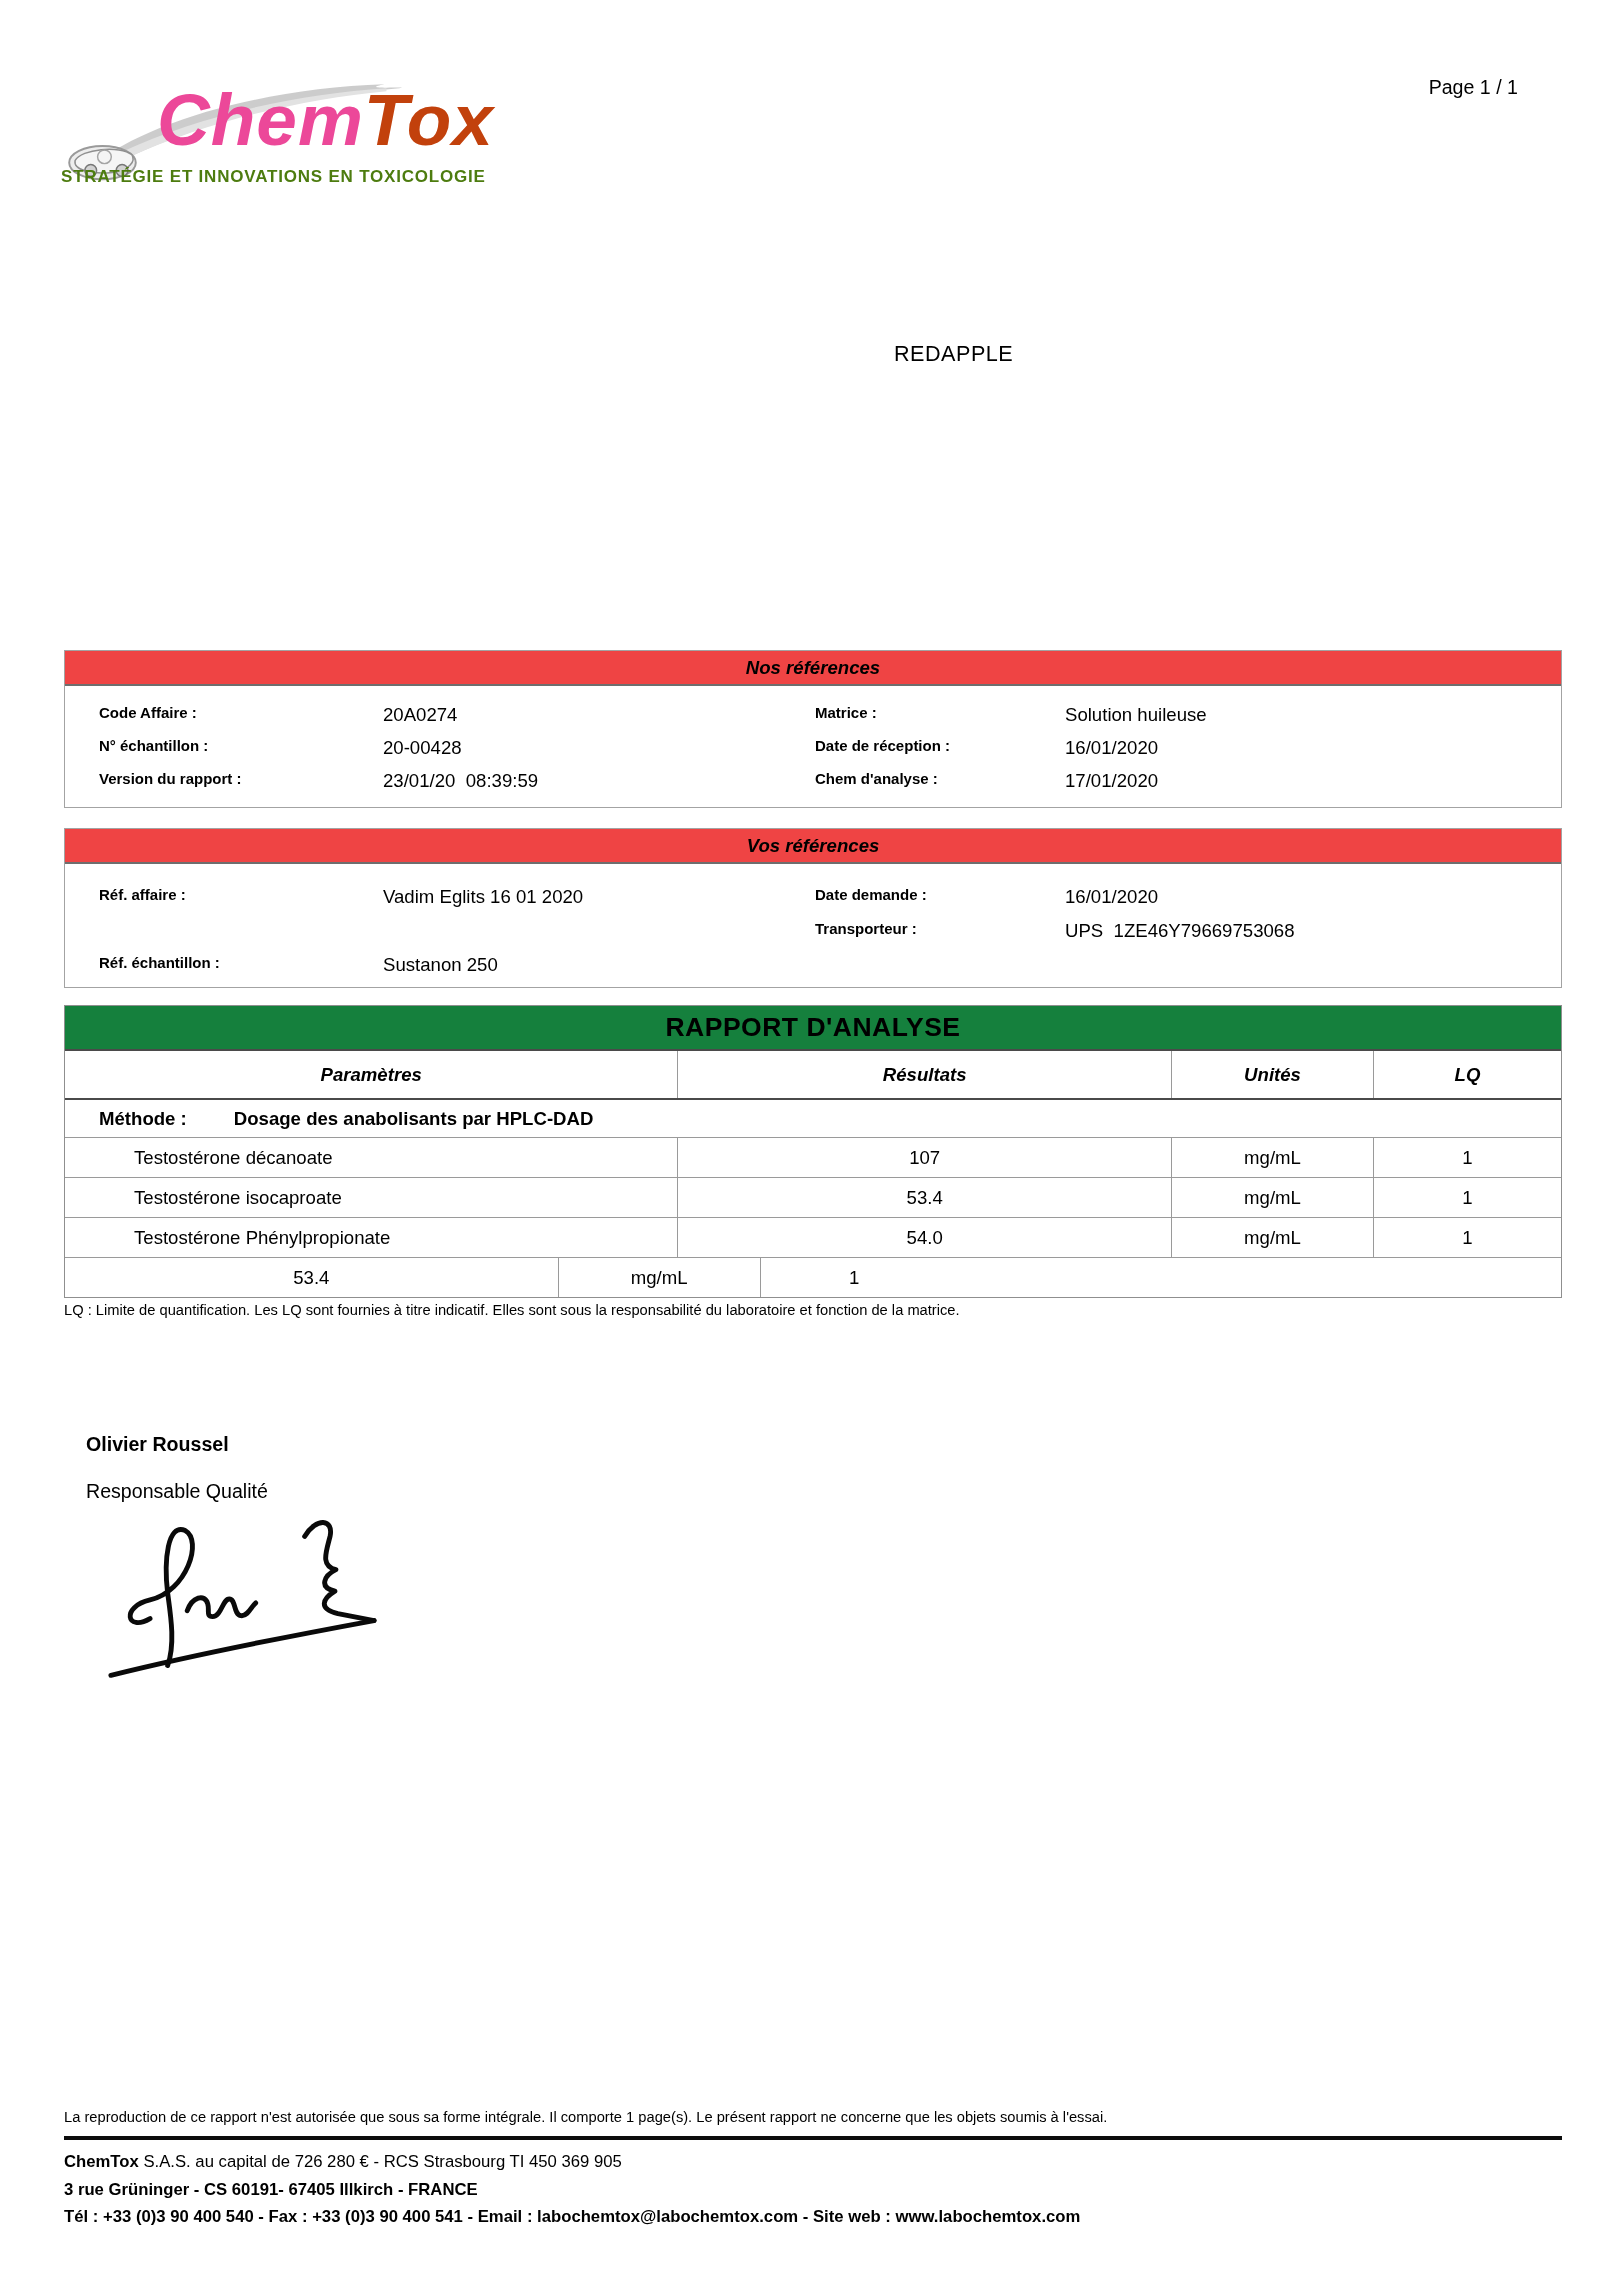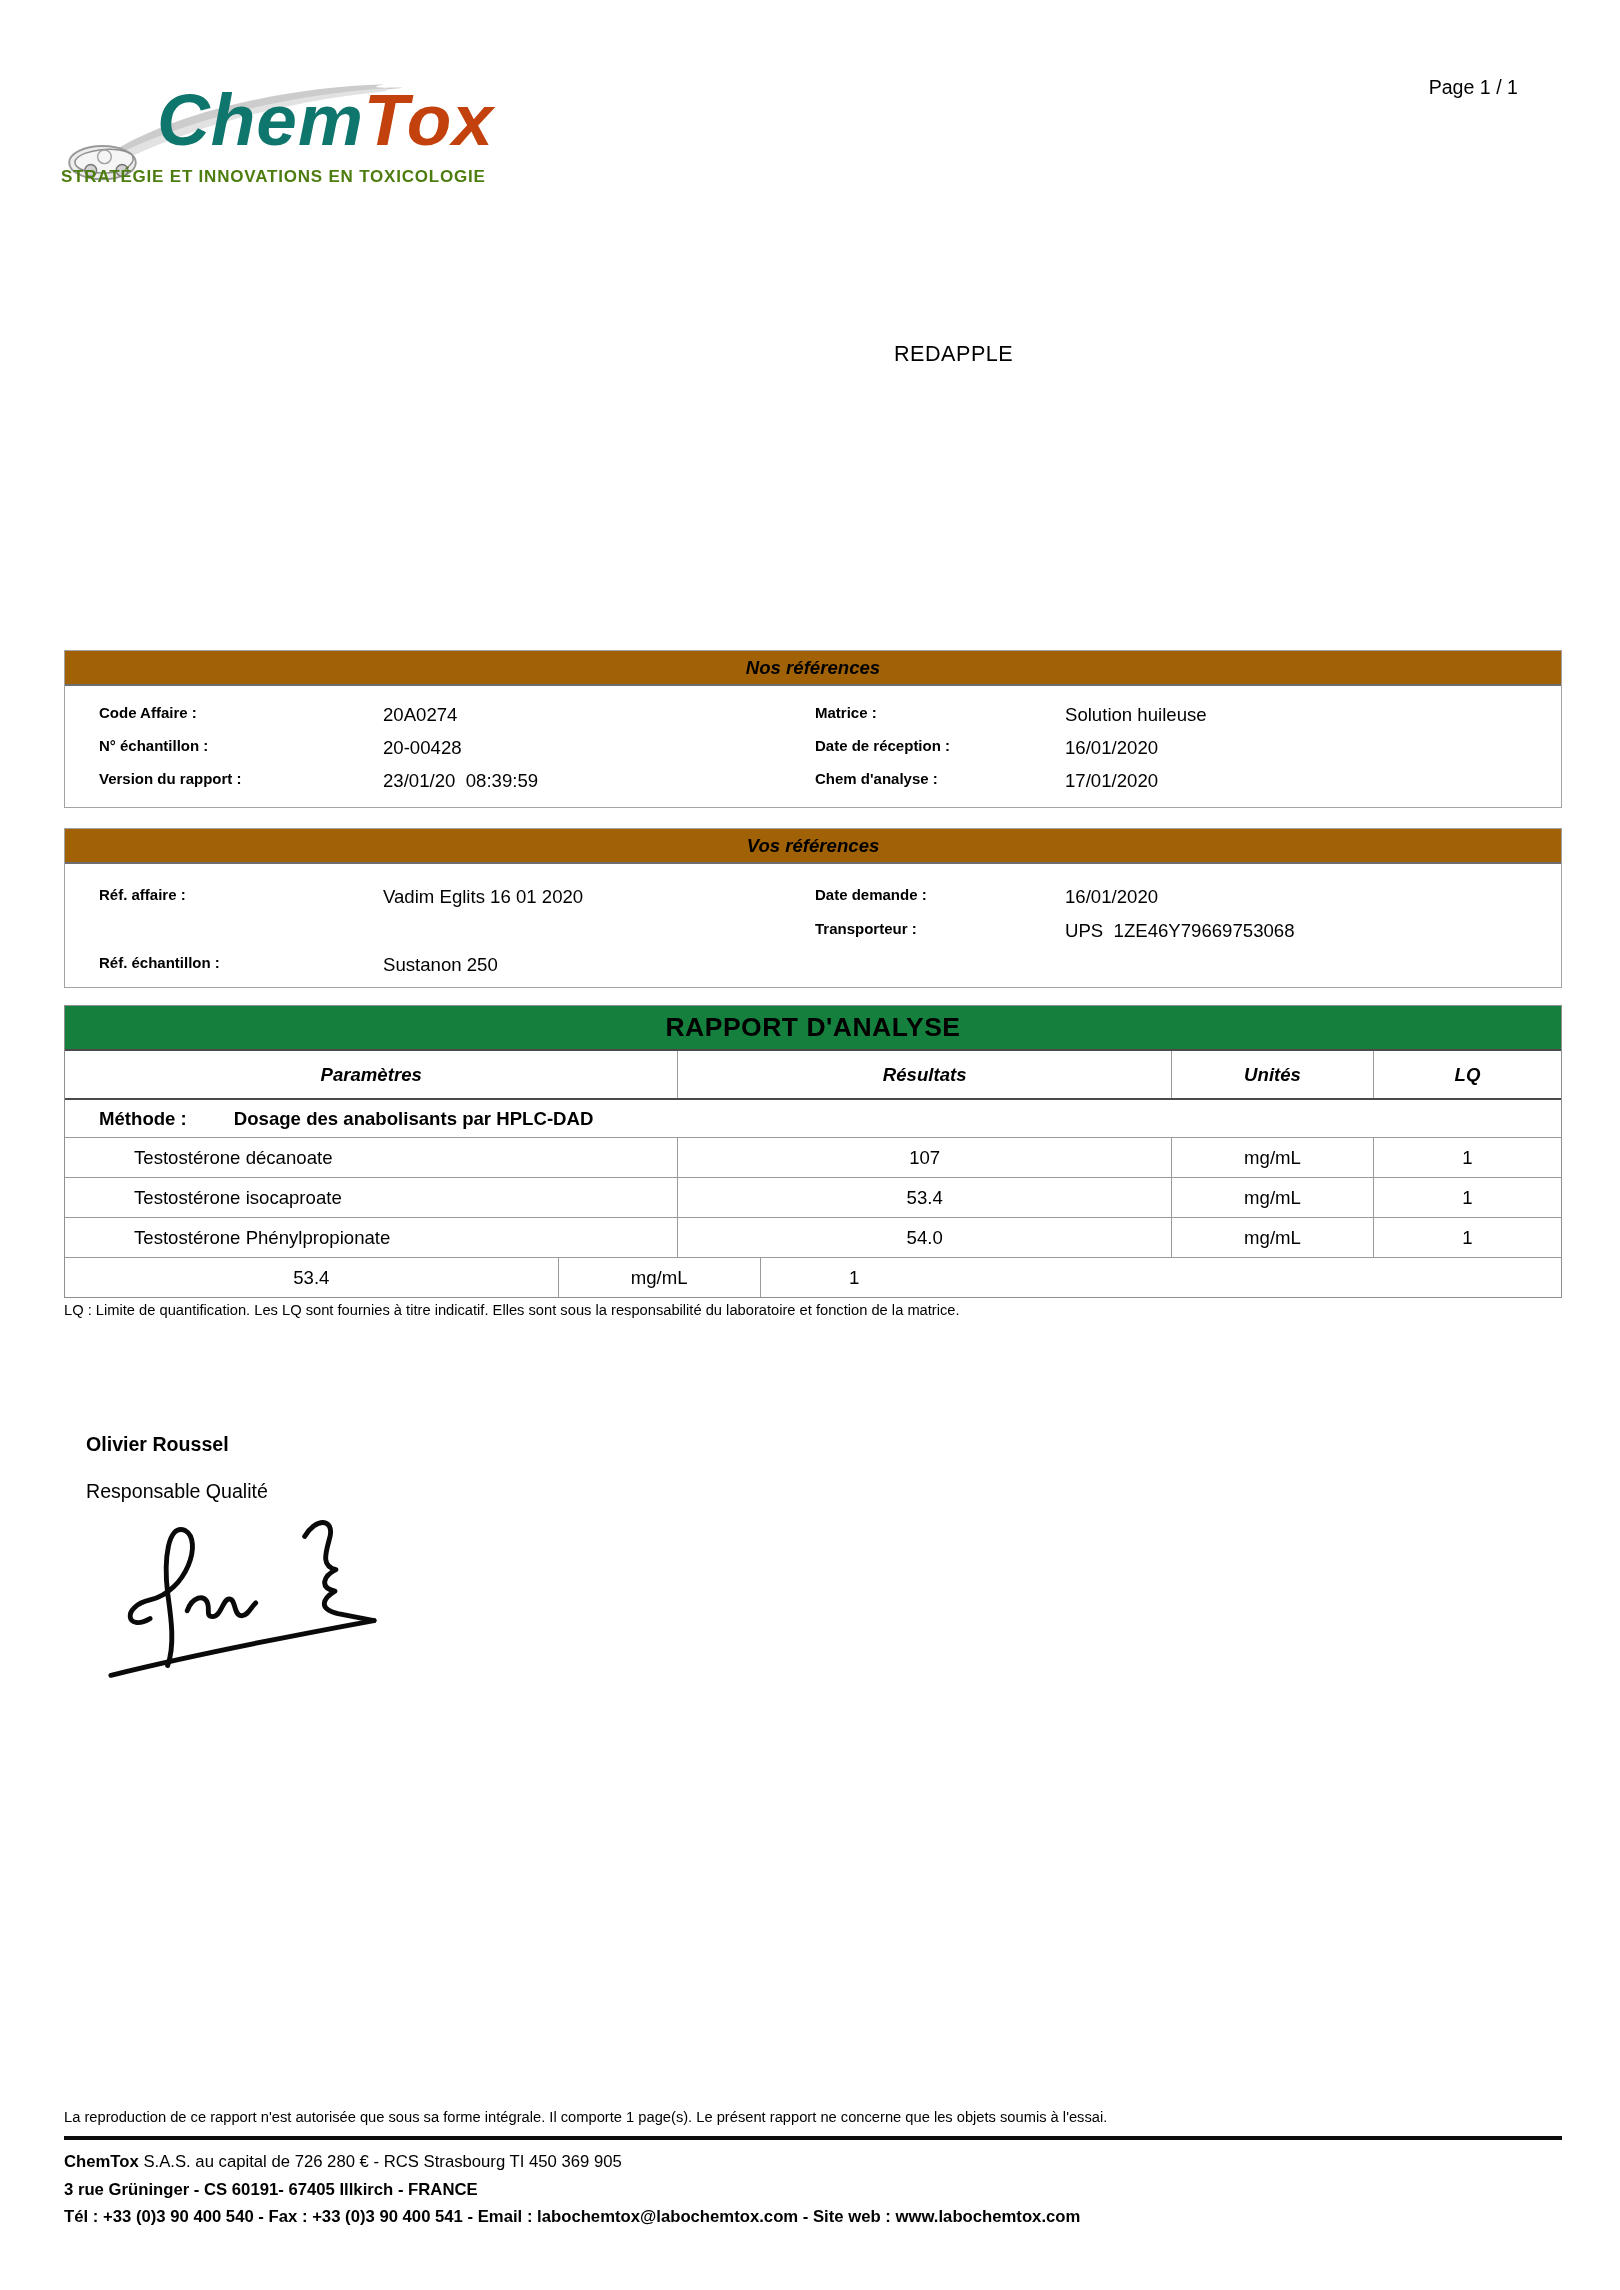--- a/index.html
+++ b/index.html
@@ -13,39 +13,39 @@
   }
 
   
   .logo { position:absolute; left:61px; top:51px; width:461px; height:142px; }
   .logo-swoosh { position:absolute; left:0; top:0; }
   .logo-text {
     position:absolute; left:96px; top:27.4px;
     font-size:73px; font-style:italic; font-weight:bold; letter-spacing:1px;
     white-space:nowrap;
   }
-  .logo-chem { color:#0f766e; }
+  .logo-chem { color:#ec4899; }
   .logo-tox  { color:#c2410c; }
   .logo-tagline {
     position:absolute; left:0px; top:116px;
     font-size:17px; font-weight:bold; color:#4d7c0f; letter-spacing:0.8px;
     white-space:nowrap;
   }
 
   .page-number { position:absolute; top:76px; right:102px; font-size:19.6px; }
 
   .client-name { position:absolute; left:894px; top:341px; font-size:21.6px; letter-spacing:0.5px; }
 
   
   .ref-box {
     position:absolute; left:64px; width:1498px;
     border:1px solid #a3a3a3; background:#fff; box-sizing:border-box;
   }
   .ref-header {
-    height:33px; background:#a16207; border-bottom:2px solid #6e6e6e;
+    height:33px; background:#ef4444; border-bottom:2px solid #6e6e6e;
     display:flex; align-items:center; justify-content:center;
     font-size:18.6px; font-weight:bold; font-style:italic;
   }
   .ref-body { position:relative; }
   .ref-row { position:absolute; display:flex; }
   .ref-label { font-weight:bold; font-size:15px; white-space:pre-wrap; }
   .ref-value { font-size:18.6px; white-space:pre-wrap; }
 
   
   .rapport {

